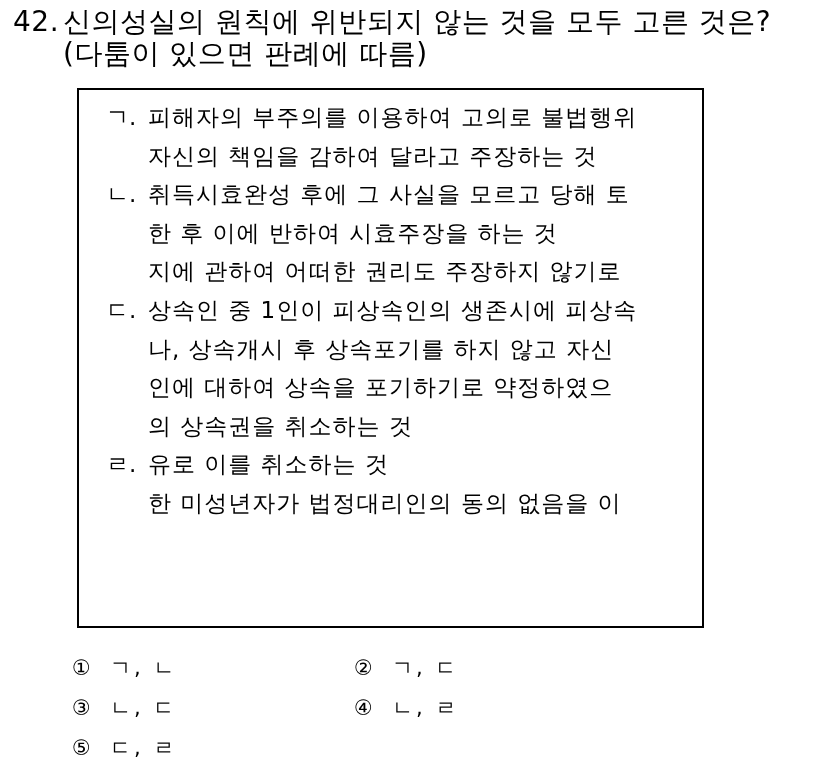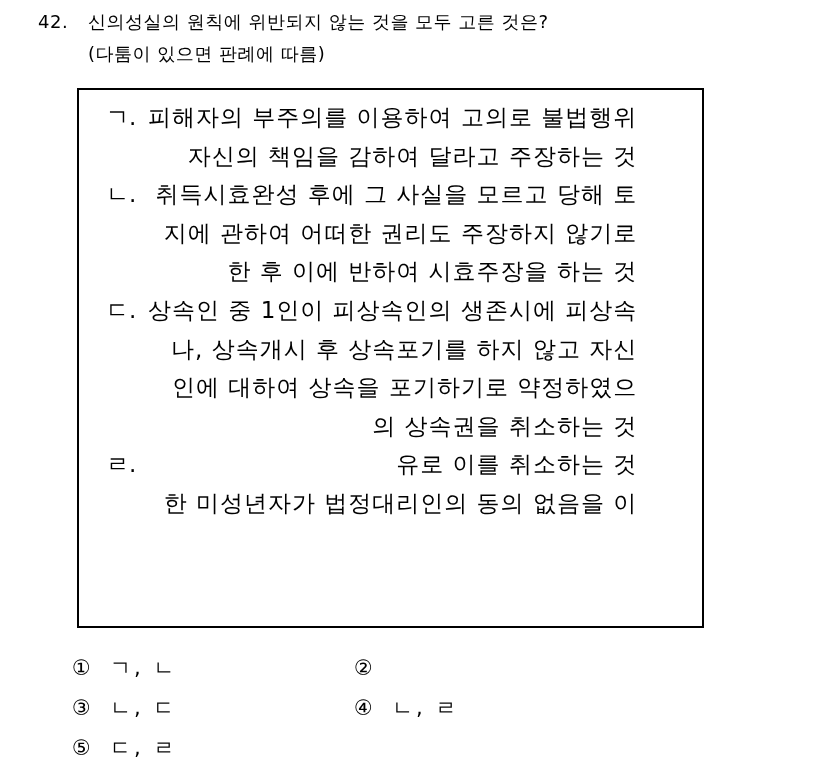--- a/index.html
+++ b/index.html
@@ -10,23 +10,23 @@
     body {
       width: 826px;
       height: 763px;
       position: relative;
       overflow: hidden;
       font-family: "DejaVu Sans", "Liberation Sans", sans-serif;
       color: #000000;
     }
     .question {
       position: absolute;
-      left: 38px;
+      left: 13px;
       top: 6px;
-      font-size: 18px;
+      font-size: 28px;
       line-height: 32px;
       letter-spacing: 0.5px;
     }
     .q-line { white-space: nowrap; }
     .q-num { display: inline-block; width: 50px; }
     .q-sub { padding-left: 50px; }
     .box {
       position: absolute;
       left: 77px;
       top: 88px;
@@ -41,21 +41,21 @@
       font-size: 23px;
       line-height: 38.6px;
     }
     .item { position: relative; padding-left: 42px; }
     .item-mark {
       position: absolute;
       left: 0;
       top: 0;
       width: 42px;
     }
-    .item-line { white-space: nowrap; letter-spacing: 1px; text-align: right; }
+    .item-line { white-space: nowrap; letter-spacing: 1px; }
     .choices {
       position: absolute;
       left: 72px;
       top: 648px;
       font-size: 21px;
       line-height: 40px;
     }
     .choice-row { display: flex; }
     .choice { width: 282px; white-space: nowrap; display: flex; }
     .choice-num { width: 38px; }
@@ -74,22 +74,22 @@
 <div class="box">
   <div class="items">
     <div class="item">
       <span class="item-mark">ㄱ.</span>
       <div class="item-line">피해자의 부주의를 이용하여 고의로 불법행위</div>
       <div class="item-line">자신의 책임을 감하여 달라고 주장하는 것</div>
     </div>
     <div class="item">
       <span class="item-mark">ㄴ.</span>
       <div class="item-line">취득시효완성 후에 그 사실을 모르고 당해 토</div>
+      <div class="item-line">한 후 이에 반하여 시효주장을 하는 것</div>
       <div class="item-line">지에 관하여 어떠한 권리도 주장하지 않기로</div>
-      <div class="item-line">한 후 이에 반하여 시효주장을 하는 것</div>
     </div>
     <div class="item">
       <span class="item-mark">ㄷ.</span>
       <div class="item-line">상속인 중 1인이 피상속인의 생존시에 피상속</div>
       <div class="item-line">나, 상속개시 후 상속포기를 하지 않고 자신</div>
       <div class="item-line">인에 대하여 상속을 포기하기로 약정하였으</div>
       <div class="item-line">의 상속권을 취소하는 것</div>
     </div>
     <div class="item">
       <span class="item-mark">ㄹ.</span>
@@ -100,20 +100,21 @@
 </div>
 
 <div class="choices">
   <div class="choice-row">
     <div class="choice">
       <span class="choice-num">①</span>
       <span class="choice-text">ㄱ, ㄴ</span>
     </div>
     <div class="choice">
       <span class="choice-num">②</span>
+      <span class="choice-text">ㄱ, ㄷ</span>
     </div>
   </div>
   <div class="choice-row">
     <div class="choice">
       <span class="choice-num">③</span>
       <span class="choice-text">ㄴ, ㄷ</span>
     </div>
     <div class="choice">
       <span class="choice-num">④</span>
       <span class="choice-text">ㄴ, ㄹ</span>

